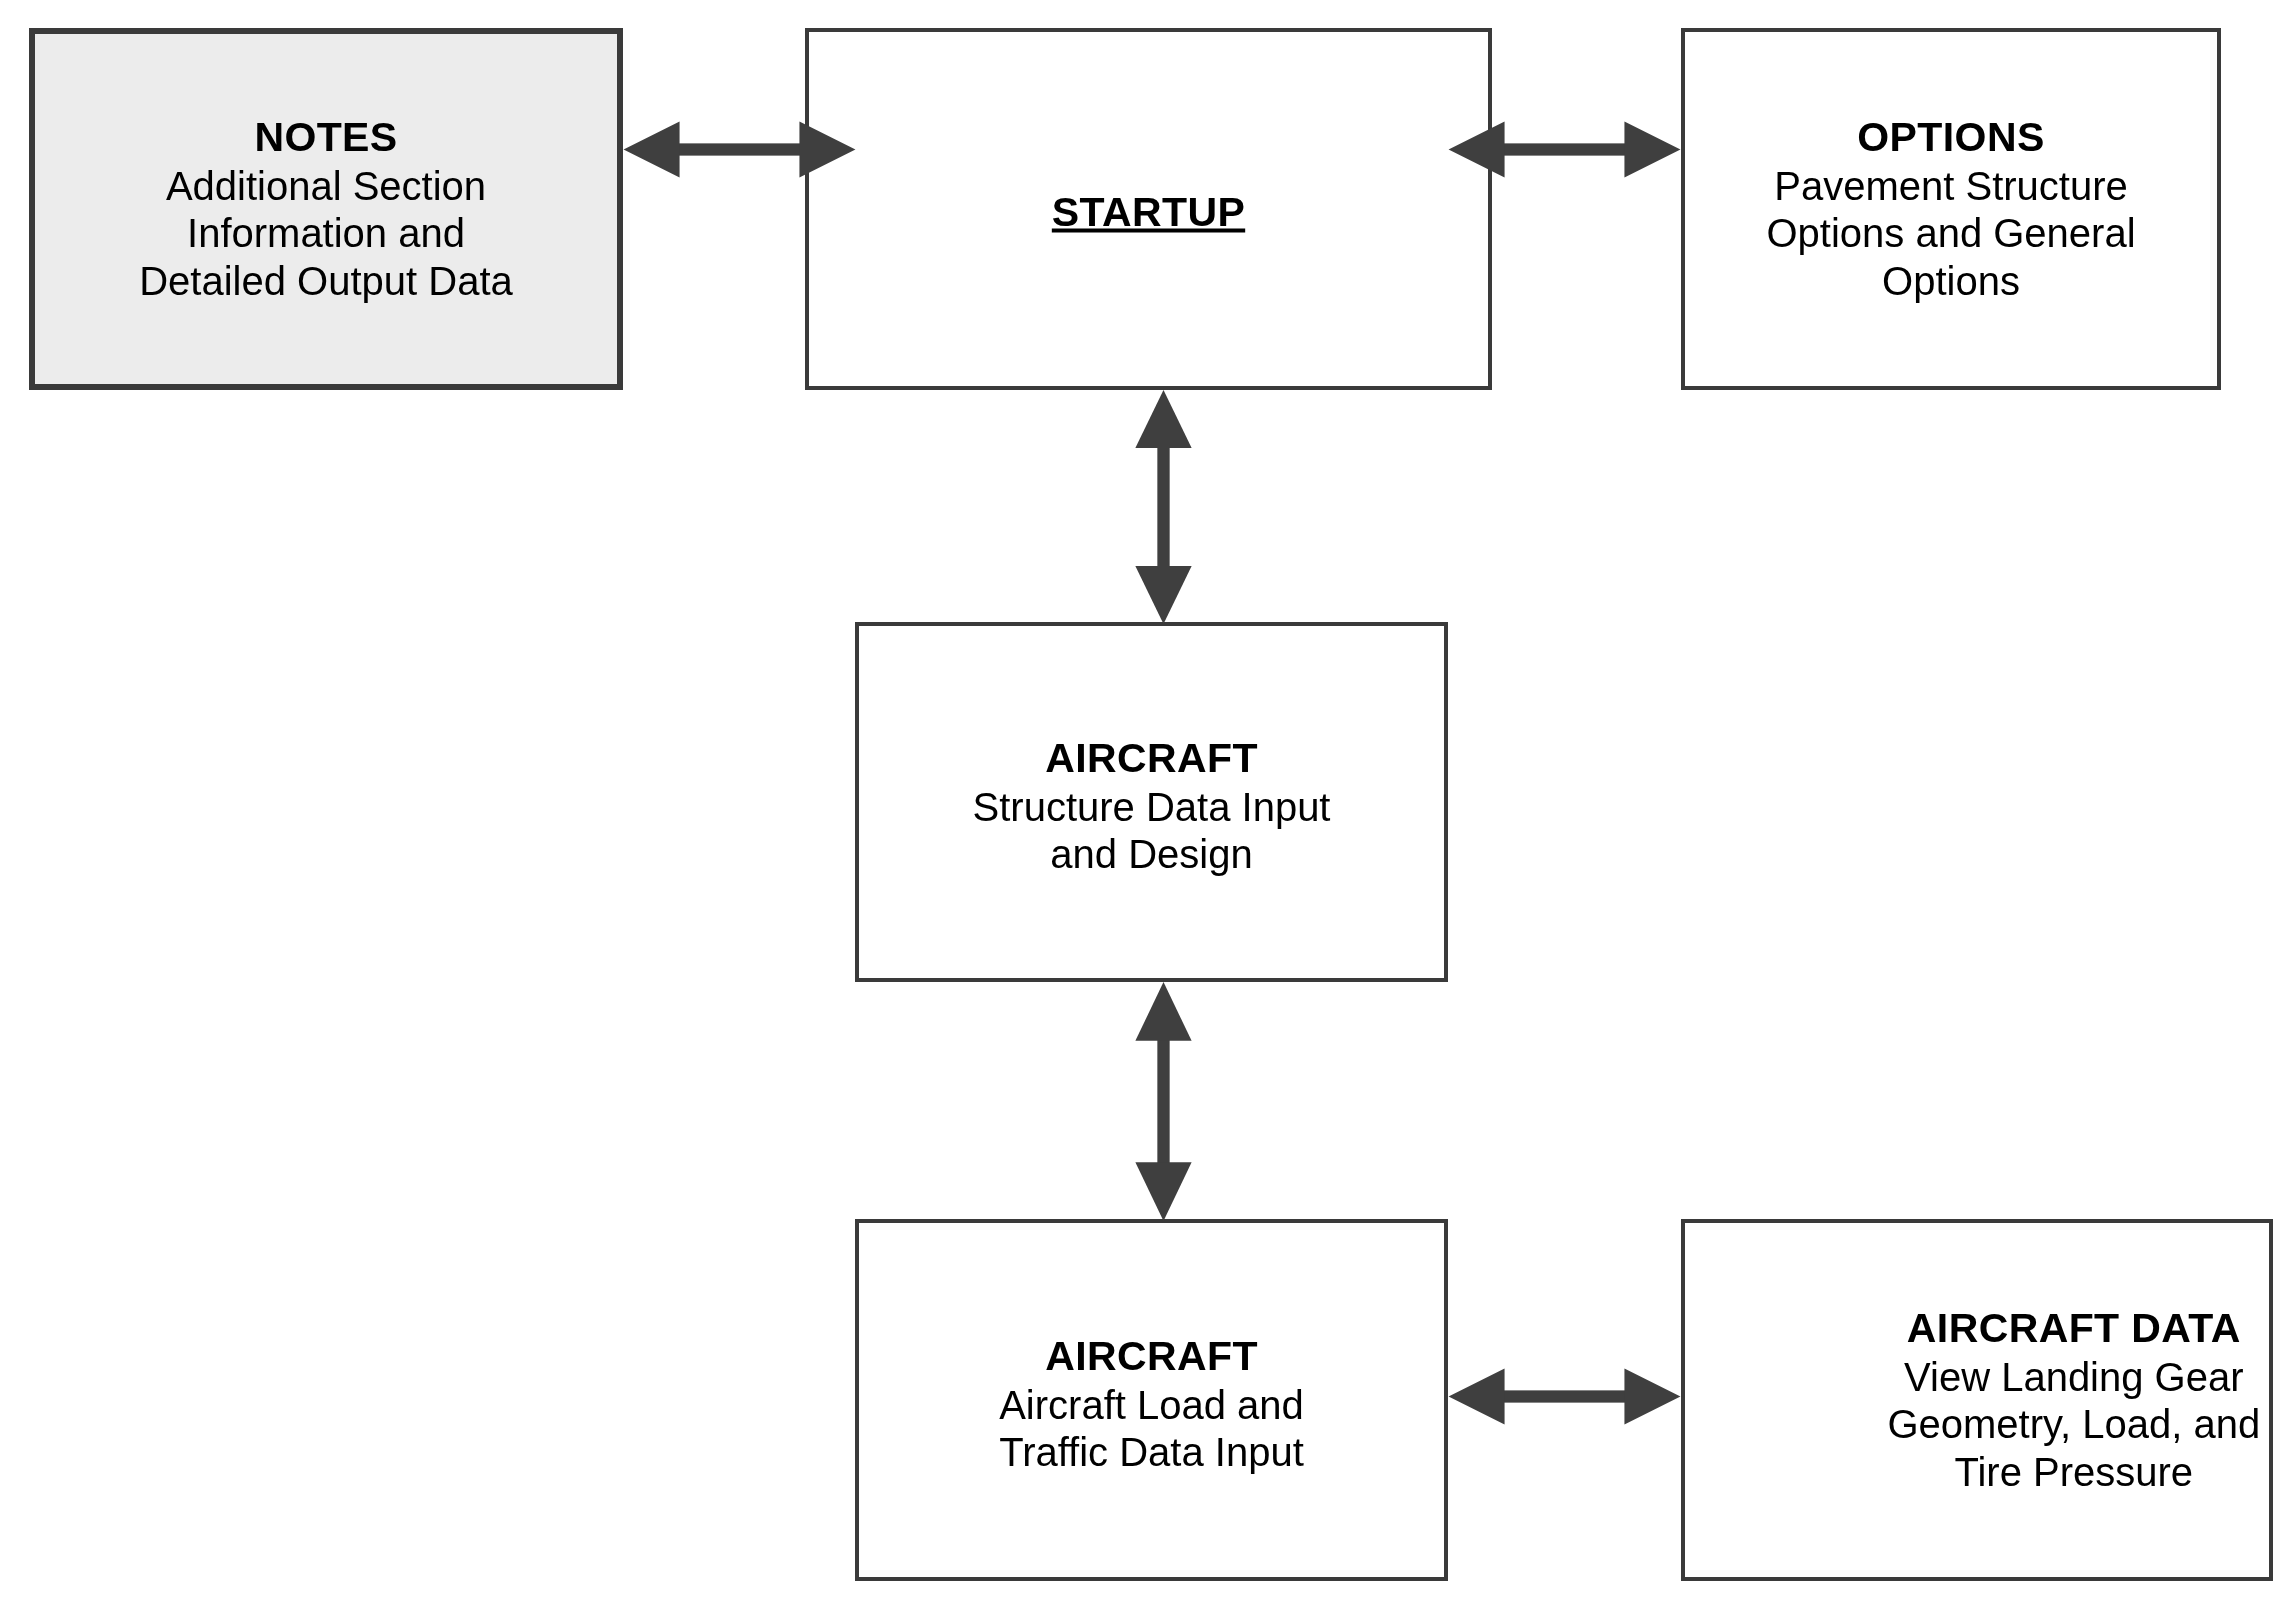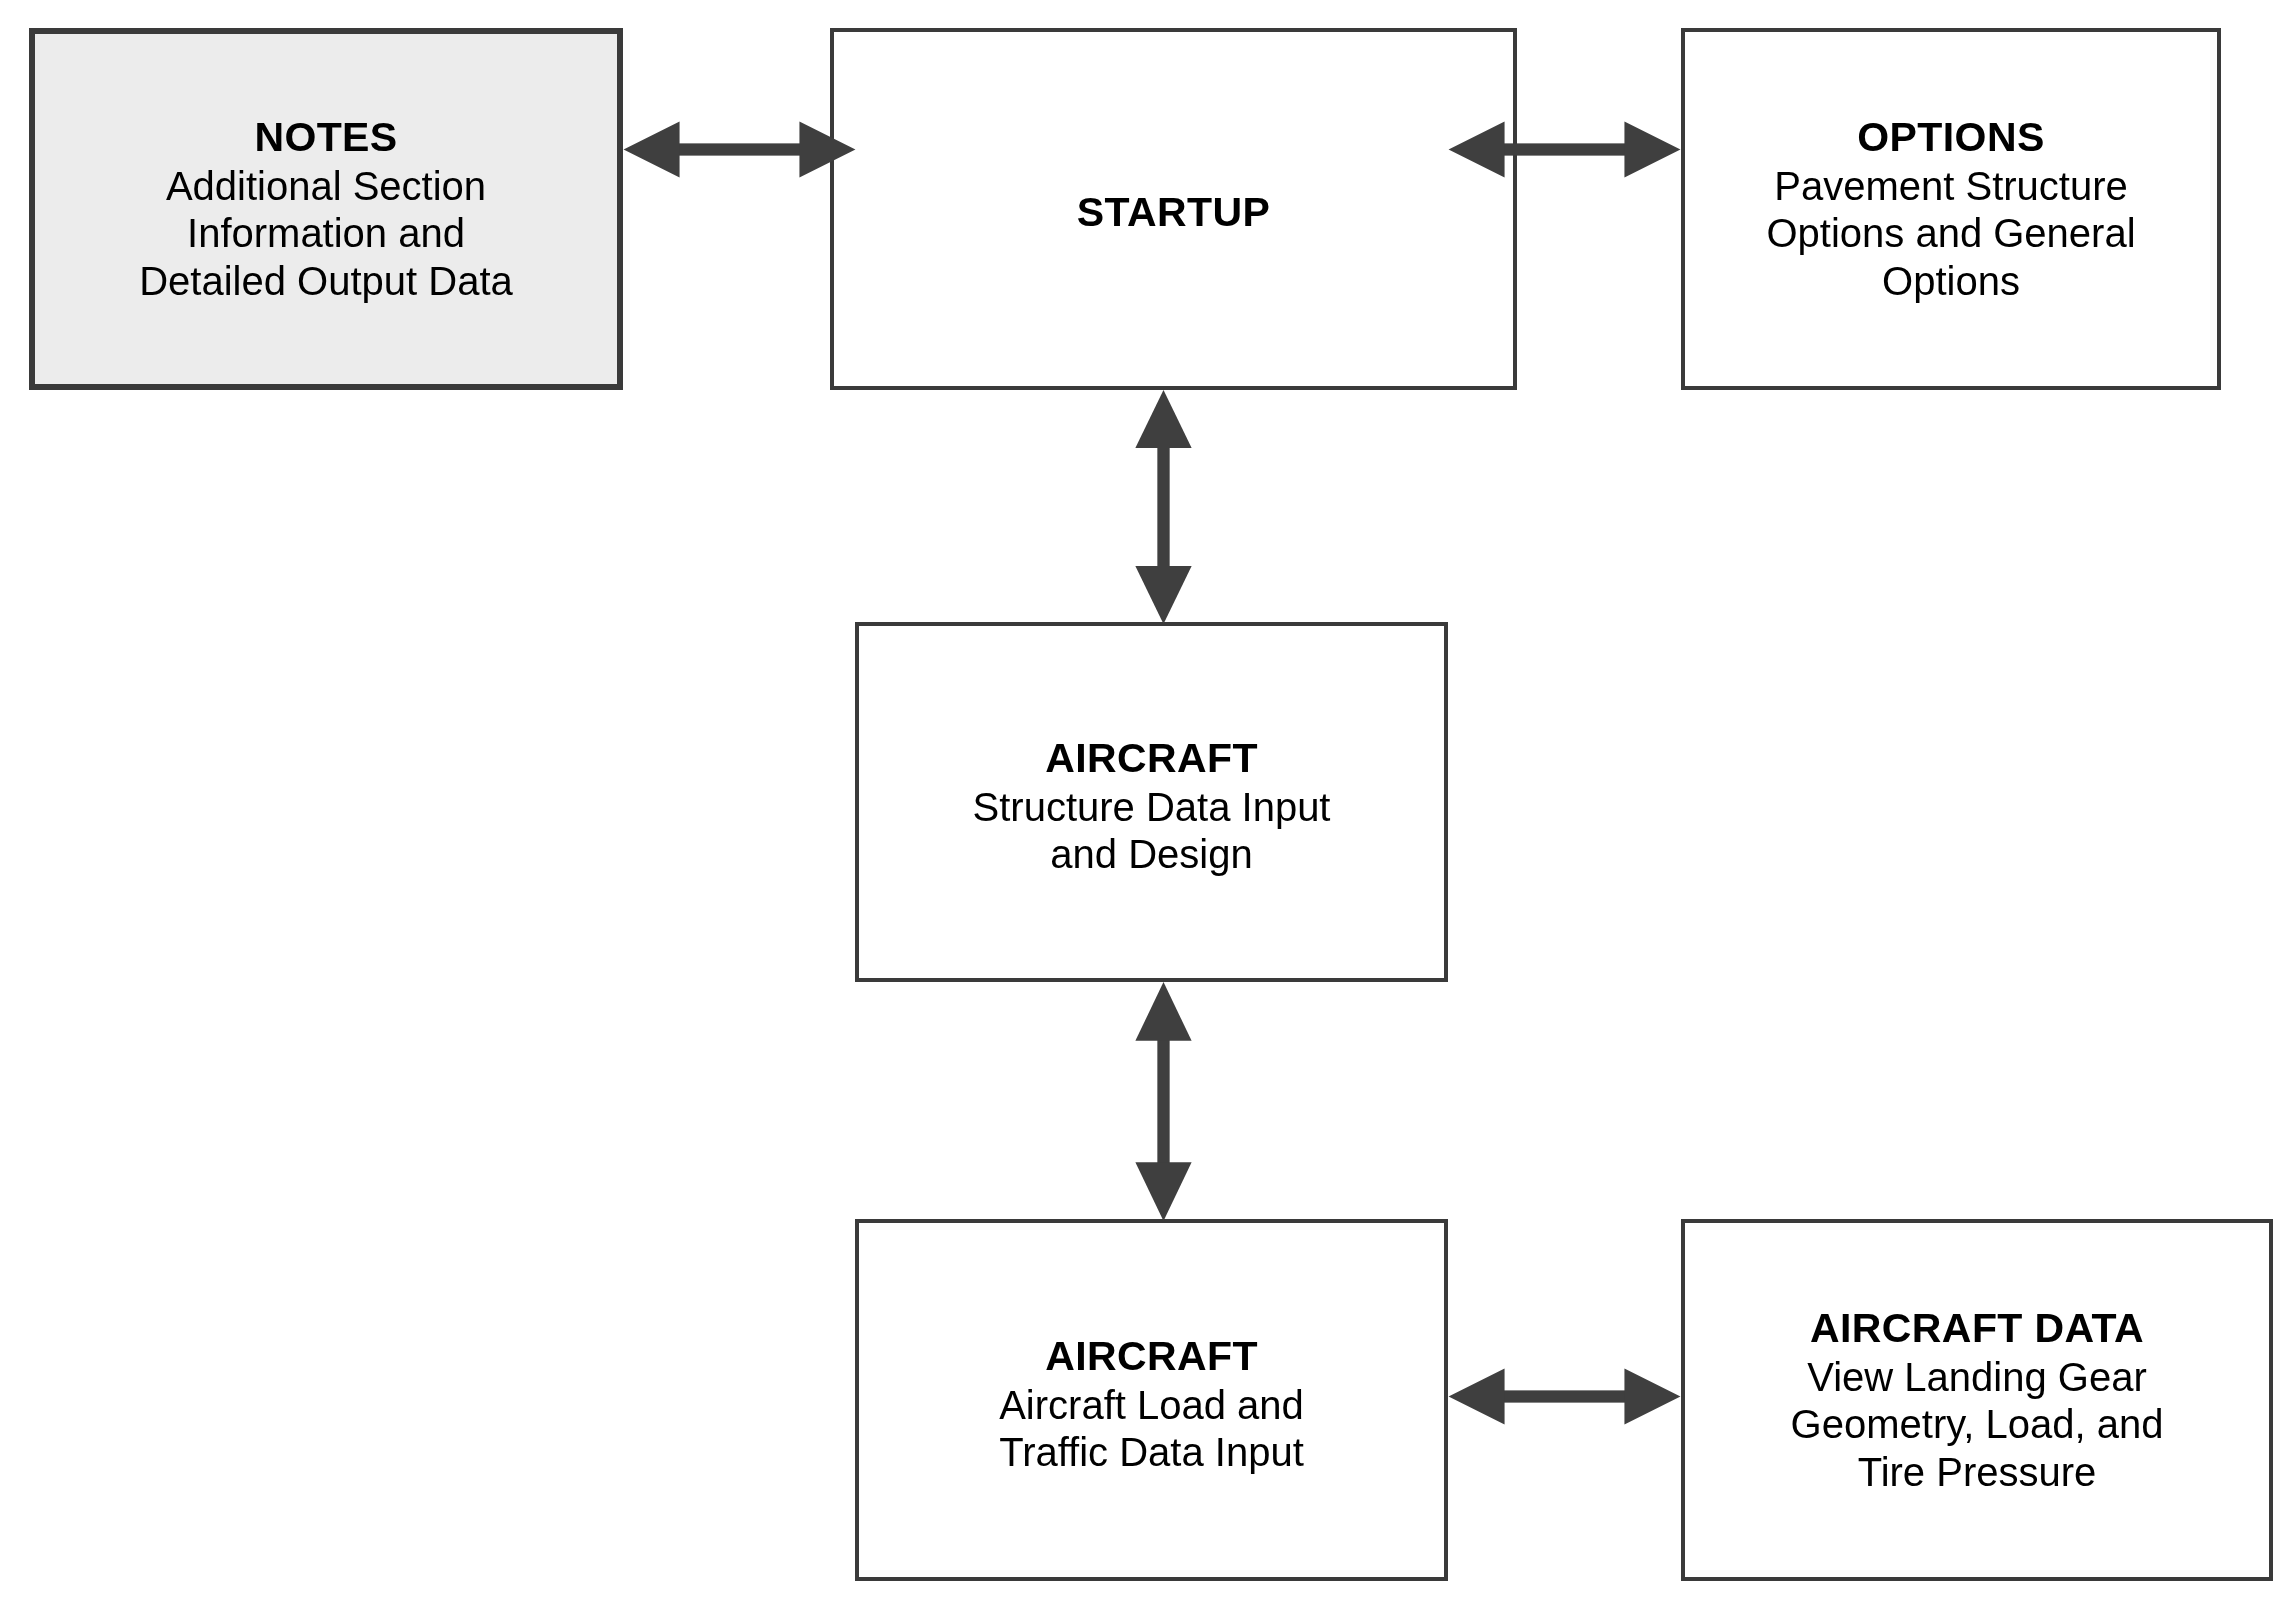--- a/index.html
+++ b/index.html
@@ -47,25 +47,25 @@
   }
   .node-desc {
     font-size: 40px;
     font-weight: normal;
     padding: 0 8.8px;
     white-space: pre-line;
   }
 
   
   #node-notes        { left: 29px;   top: 28px;   width: 594px; height: 362px; }
-  #node-startup      { left: 830px;  top: 28px;   width: 687px; height: 362px; }
+  #node-startup      { left: 805px;  top: 28px;   width: 687px; height: 362px; text-decoration: underline; }
   #node-options      { left: 1681px; top: 28px;   width: 540px; height: 362px; }
   #node-structure    { left: 855px;  top: 622px;  width: 593px; height: 360px; }
   #node-aircraft     { left: 855px;  top: 1219px; width: 593px; height: 362px; justify-content: center; }
-  #node-aircraftdata { left: 1681px; top: 1219px; width: 592px; height: 362px; }
+  #node-aircraftdata { left: 1681px; top: 1219px; width: 592px; height: 362px; align-items: flex-end; }
 
   
   #node-startup .stack,
   #node-structure .stack,
   #node-aircraft .stack { transform: translateY(3.5px); }
 
   
   .arrow {
     position: absolute;
     overflow: visible;

